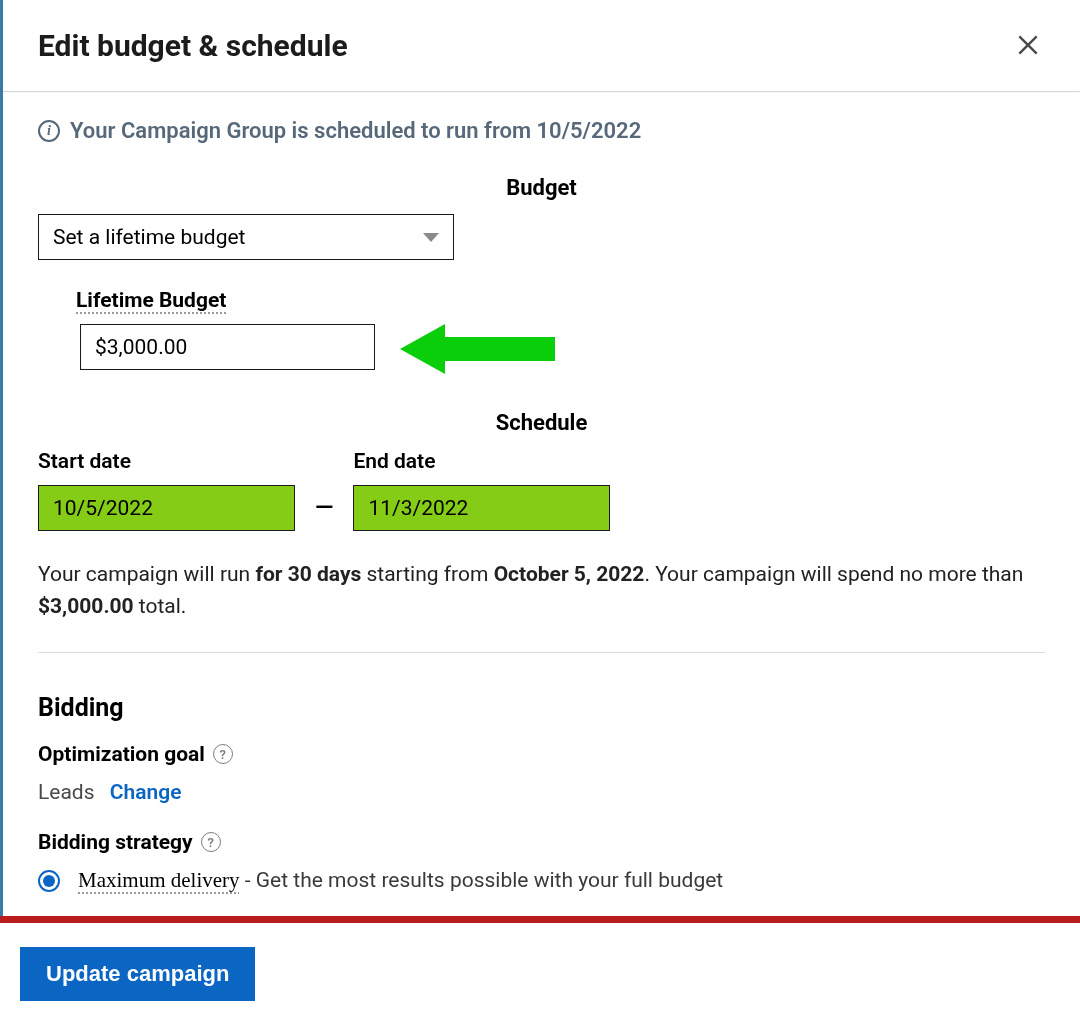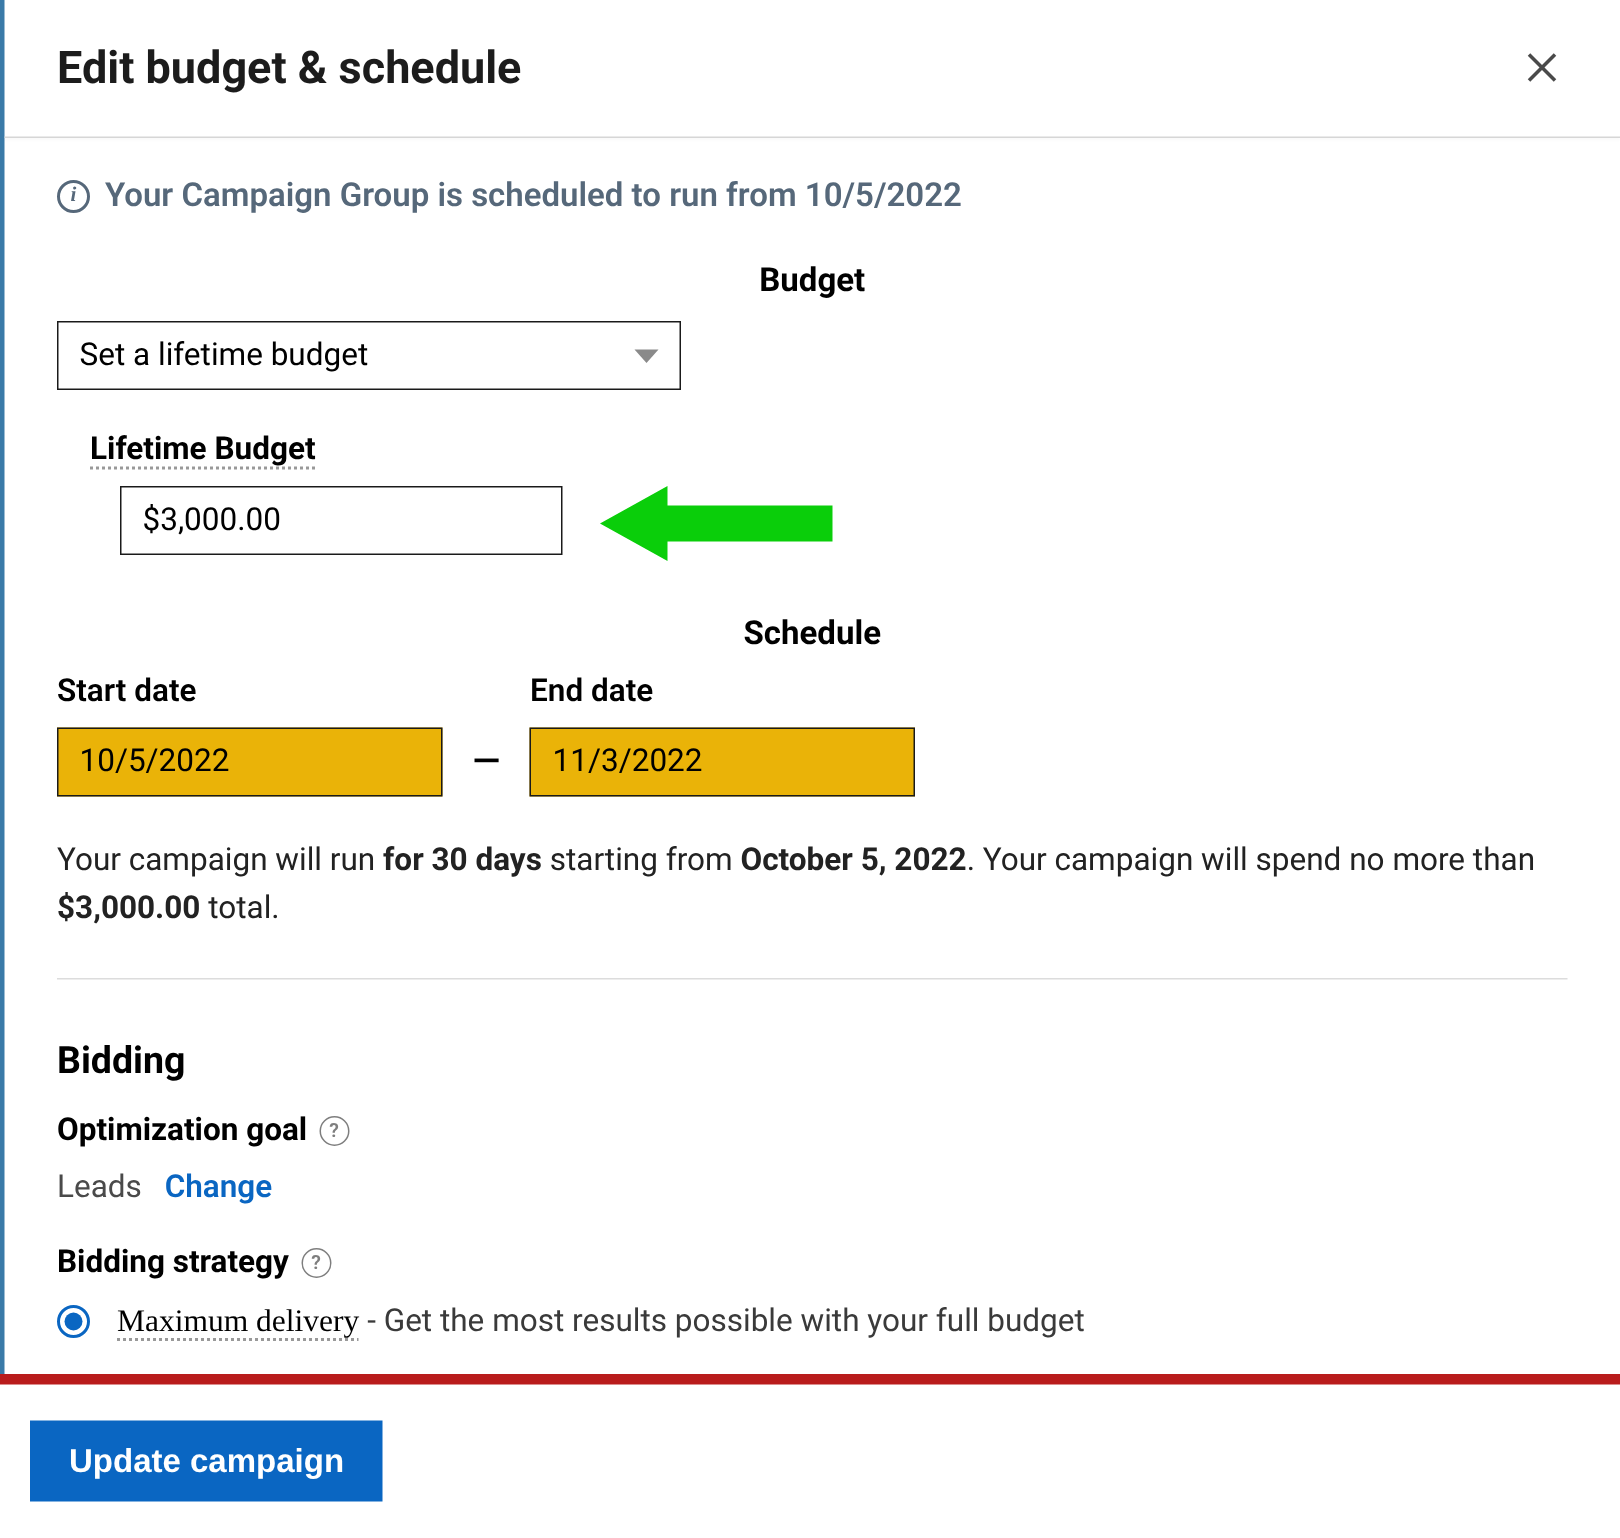--- a/index.html
+++ b/index.html
@@ -107,21 +107,21 @@
       border-left: 8px solid transparent;
       border-right: 8px solid transparent;
       border-top: 9px solid #8a8a8a;
     }
     .sublabel {
       font-size: 21px;
       font-weight: 700;
       text-decoration: underline dotted #999;
       text-decoration-thickness: 1.5px;
       text-underline-offset: 5px;
-      margin-left: 22px;
+      margin-left: 38px;
       margin-top: 28px;
       margin-bottom: 12px;
     }
     .text-input {
       width: 295px;
       height: 46px;
       border: 1.5px solid #1a1a1a;
       padding: 0 14px;
       font-size: 21px;
       background: #fff;
@@ -148,21 +148,21 @@
       font-size: 21px;
       font-weight: 600;
       margin-bottom: 12px;
     }
     .date-input {
       width: 257px;
       height: 46px;
       border: 1.5px solid #1a1a1a;
       padding: 0 14px;
       font-size: 21px;
-      background: #eab308;
+      background: #84cc16;
       font-family: inherit;
     }
     .dash {
       font-size: 24px;
       padding-bottom: 10px;
       font-weight: 600;
     }
     .summary {
       font-size: 21px;
       color: #222;

